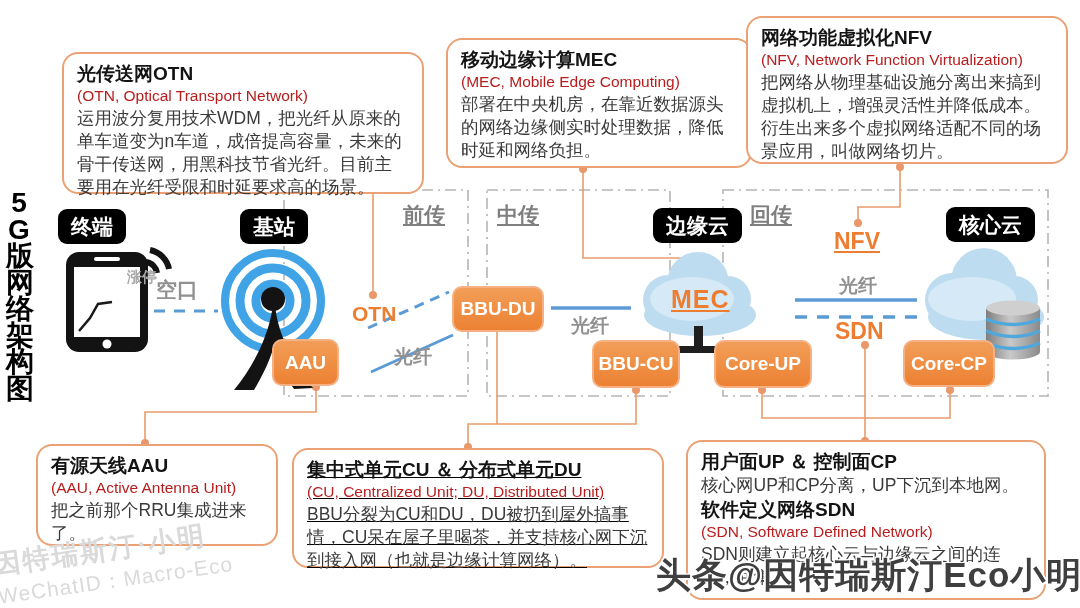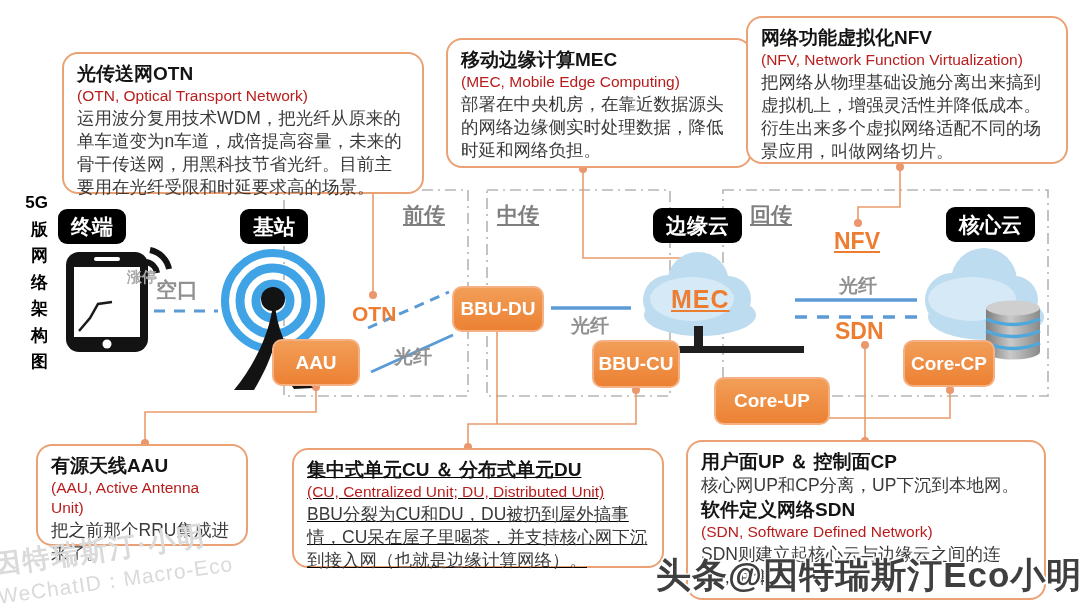--- a/index.html
+++ b/index.html
@@ -18,22 +18,22 @@
   .seg{position:absolute;color:#7F7F7F;font-weight:bold;font-size:21px;
        text-decoration:underline;z-index:2;}
   .node{position:absolute;background:linear-gradient(180deg,#F29E58 0%,#EC8133 100%);
         border:2px solid #F5B183;color:#fff;font-weight:bold;font-size:19px;border-radius:10px;
         display:flex;align-items:center;justify-content:center;box-sizing:border-box;z-index:3;text-align:center;}
   .lbl{position:absolute;font-weight:bold;z-index:2;}
   .lbl.gray{color:#919191;}
   .lbl.orange{color:#ED7D31;}
   .u{text-decoration:underline;}
 
-  #vertical-title{position:absolute;left:6px;top:190px;width:26px;font-size:17px;font-weight:bold;
-                  color:#000;line-height:26.5px;word-break:break-all;text-align:right;z-index:2;margin-left:16px;}
+  #vertical-title{position:absolute;left:6px;top:190px;width:26px;font-size:28px;font-weight:bold;
+                  color:#000;line-height:26.5px;word-break:break-all;text-align:center;z-index:2;}
   #phone-screen-text{position:absolute;left:80px;top:268px;font-size:15px;font-weight:bold;
                      color:#A9A9A9;z-index:2;margin-left:47px;}
   #mec-label{position:absolute;left:671px;top:285px;font-size:25px;font-weight:bold;color:#ED7D31;
              text-decoration:underline;z-index:2;letter-spacing:1px;}
 
   #wm-wechat{position:absolute;left:-6px;top:522px;width:360px;color:#DADADA;
              transform:rotate(-8deg);z-index:4;}
   #wm-wechat .w1{font-size:27px;font-weight:bold;letter-spacing:2px;}
   #wm-wechat .w2{font-size:21px;letter-spacing:1px;}
   #wm-toutiao{position:absolute;left:656px;top:552px;font-size:35px;font-weight:bold;color:#3F3F3F;
@@ -157,21 +157,21 @@
     <div class="t">移动边缘计算MEC</div>
     <div class="s">(MEC, Mobile Edge Computing)</div>
     <div class="b">部署在中央机房，在靠近数据源头的网络边缘侧实时处理数据，降低时延和网络负担。</div>
   </div>
   <div class="callout" style="left:746px;top:16px;width:322px;height:148px;">
     <div class="t">网络功能虚拟化NFV</div>
     <div class="s">(NFV, Network Function Virtualization)</div>
     <div class="b">把网络从物理基础设施分离出来搞到虚拟机上，增强灵活性并降低成本。衍生出来多个虚拟网络适配不同的场景应用，叫做网络切片。</div>
   </div>
 
-  <div class="callout" style="left:36px;top:444px;width:212px;height:102px;">
+  <div class="callout" style="left:36px;top:444px;width:242px;height:102px;">
     <div class="t">有源天线AAU</div>
     <div class="s">(AAU, Active Antenna Unit)</div>
     <div class="b">把之前那个RRU集成进来了。</div>
   </div>
   <div class="callout" style="left:292px;top:448px;width:372px;height:120px;text-decoration:underline;">
     <div class="t">集中式单元CU ＆ 分布式单元DU</div>
     <div class="s">(CU, Centralized Unit;  DU, Distributed Unit)</div>
     <div class="b">BBU分裂为CU和DU，DU被扔到屋外搞事情，CU呆在屋子里喝茶，并支持核心网下沉到接入网（也就是边缘计算网络）。</div>
   </div>
   <div class="callout" style="left:686px;top:440px;width:360px;height:160px;">
@@ -184,24 +184,24 @@
 
   <div class="stage" style="left:58px;top:209px;">终端</div>
   <div class="stage" style="left:240px;top:209px;">基站</div>
   <div class="stage" style="left:653px;top:208px;">边缘云</div>
   <div class="stage" style="left:946px;top:207px;">核心云</div>
 
   <div class="seg" style="left:403px;top:201px;">前传</div>
   <div class="seg" style="left:497px;top:201px;">中传</div>
   <div class="seg" style="left:750px;top:201px;">回传</div>
 
-  <div class="node" style="left:272px;top:339px;width:88px;height:47px;">AAU</div>
+  <div class="node" style="left:272px;top:339px;width:67px;height:47px;">AAU</div>
   <div class="node" style="left:452px;top:286px;width:92px;height:46px;">BBU-DU</div>
   <div class="node" style="left:592px;top:340px;width:88px;height:48px;">BBU-CU</div>
-  <div class="node" style="left:714px;top:340px;width:116px;height:48px;margin-top:37px;">Core-UP</div>
+  <div class="node" style="left:714px;top:340px;width:98px;height:48px;">Core-UP</div>
   <div class="node" style="left:903px;top:340px;width:92px;height:47px;">Core-CP</div>
 
   <div class="lbl gray" style="left:156px;top:276px;font-size:21px;">空口</div>
   <div class="lbl orange" style="left:352px;top:302px;font-size:21px;">OTN</div>
   <div class="lbl gray" style="left:394px;top:344px;font-size:19px;">光纤</div>
   <div class="lbl gray" style="left:571px;top:313px;font-size:19px;">光纤</div>
   <div class="lbl gray" style="left:839px;top:273px;font-size:19px;">光纤</div>
   <div class="lbl orange u" style="left:834px;top:228px;font-size:23px;">NFV</div>
   <div class="lbl orange" style="left:835px;top:318px;font-size:23px;">SDN</div>
   <div id="mec-label">MEC</div>

